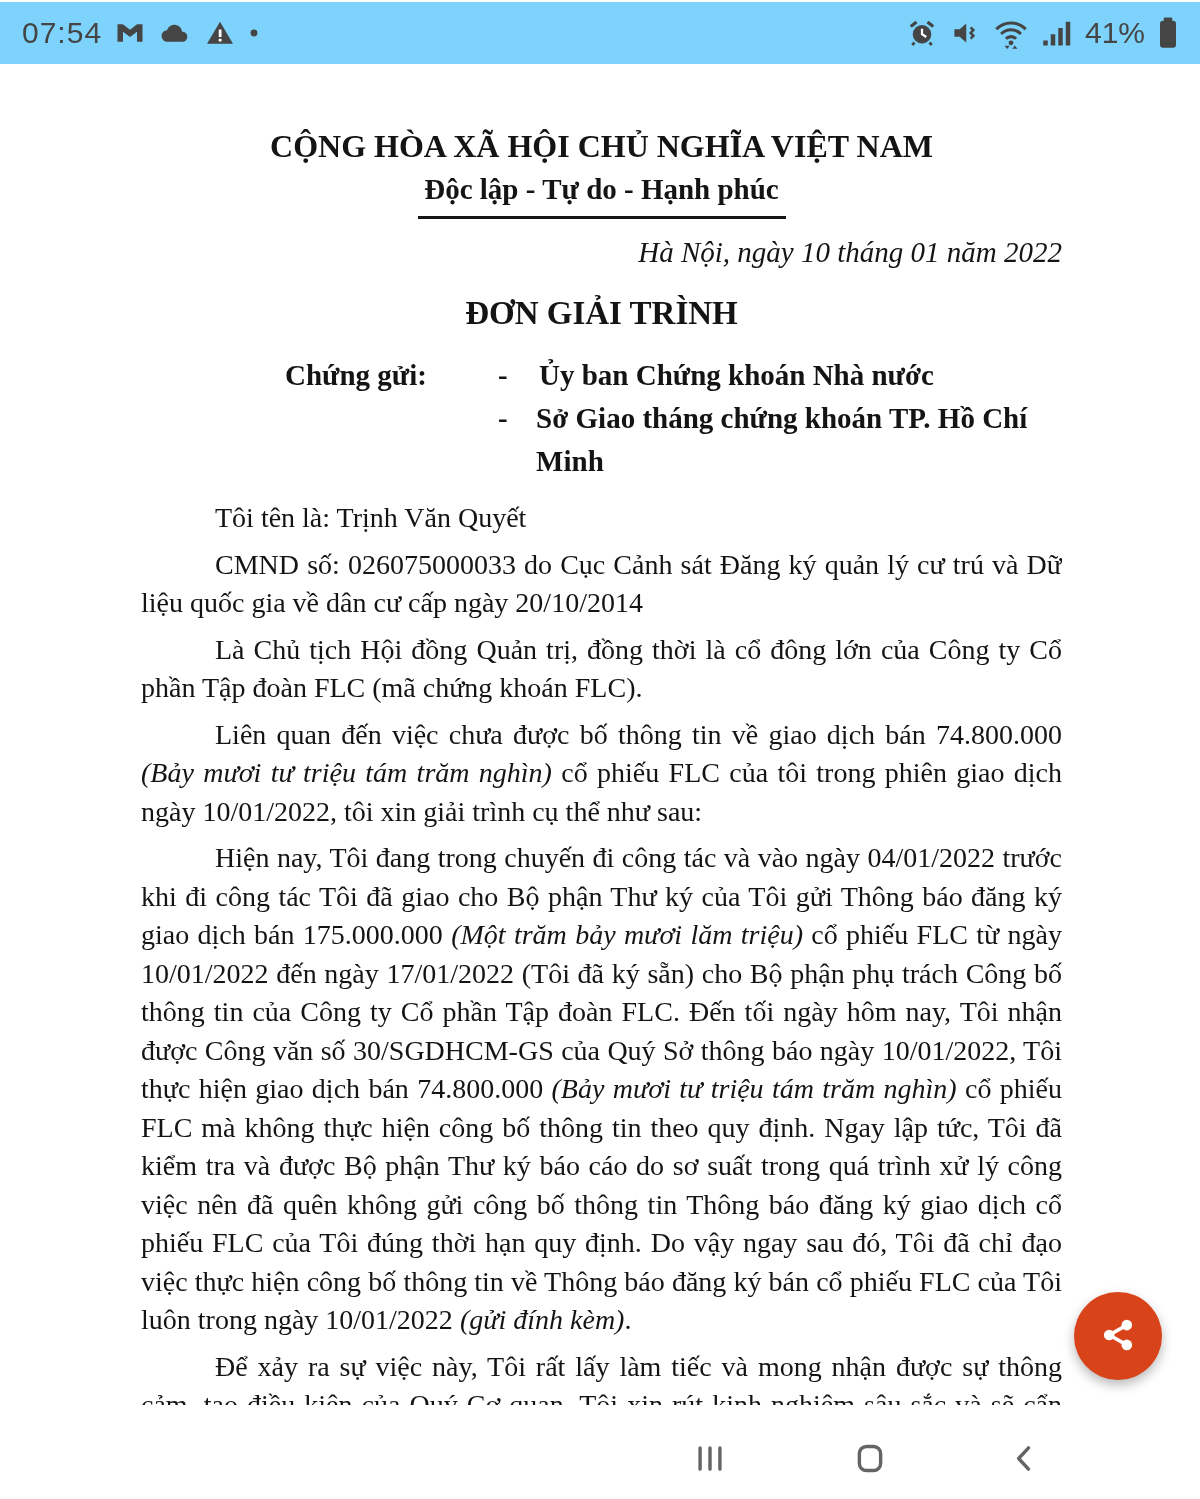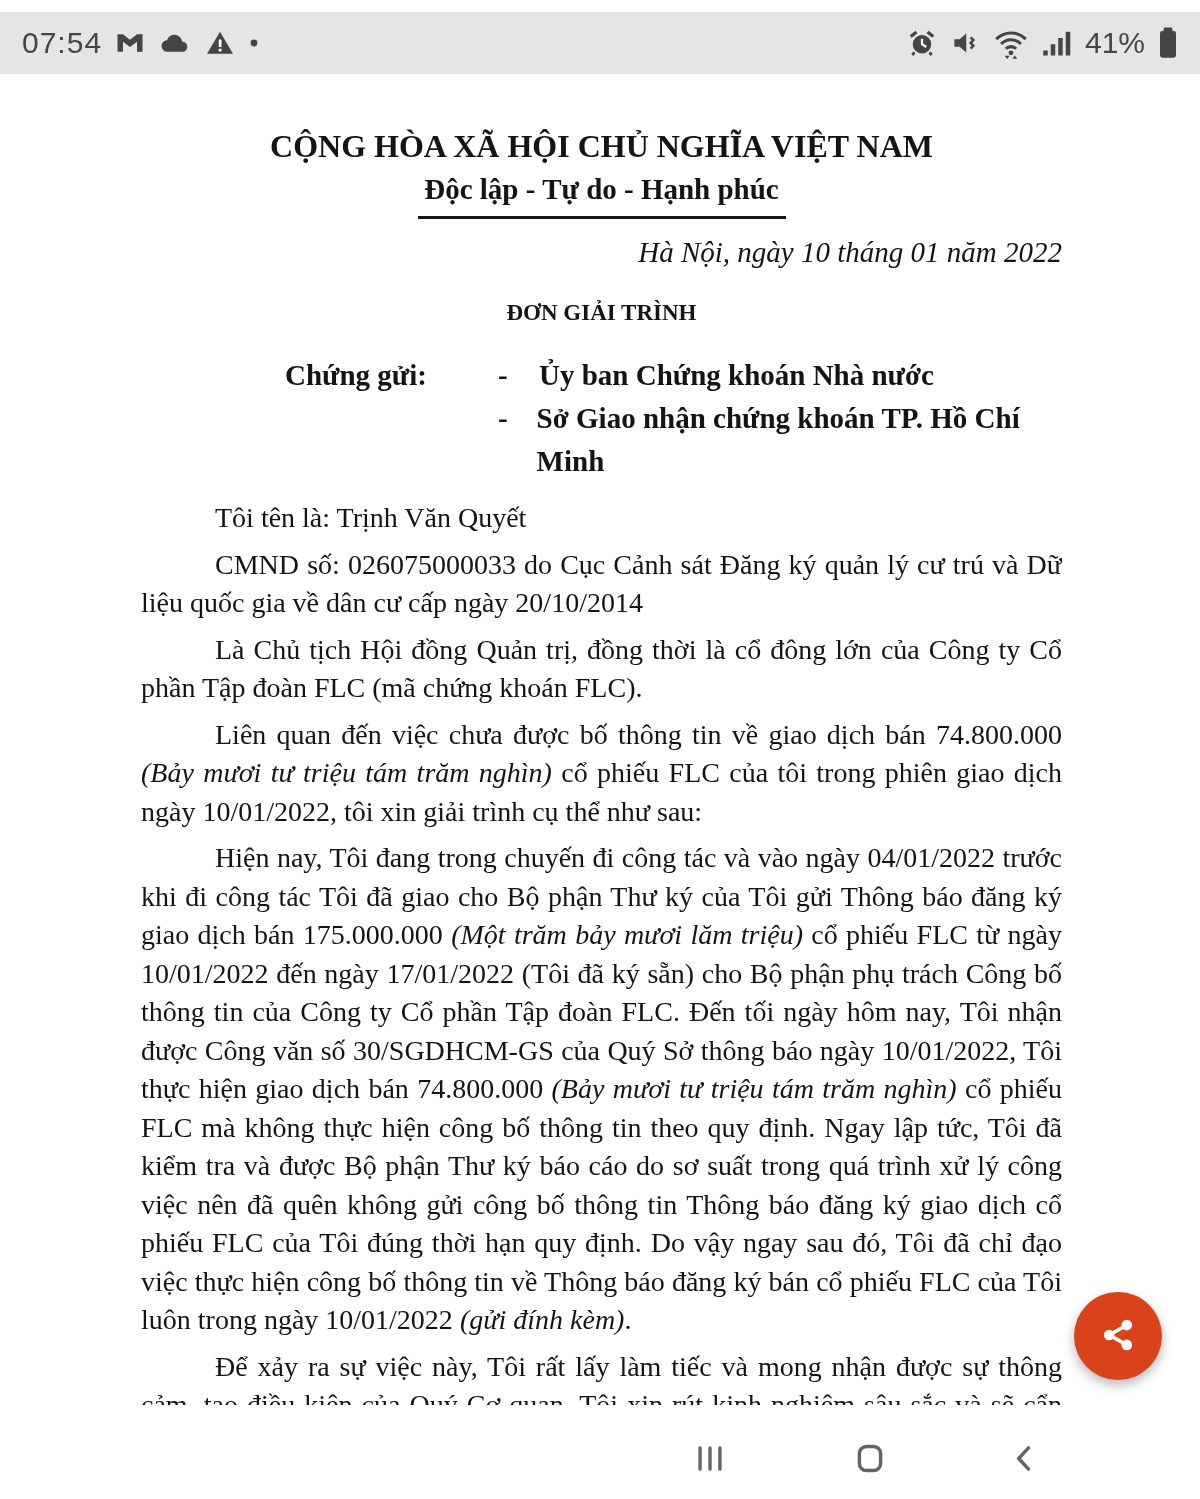--- a/index.html
+++ b/index.html
@@ -5,41 +5,41 @@
   * { margin:0; padding:0; box-sizing:border-box; }
   html,body { background:#e9e9e9; }
   .phone {
     position:relative; width:1200px; height:1499px;
     background:#ffffff; overflow:hidden; margin:0 auto;
     font-family:"Liberation Serif", serif; color:#141414;
   }
 
   
   .status-bar {
-    position:absolute; top:12px; left:0; right:0; height:62px;
+    position:absolute; top:2px; left:0; right:0; height:62px;
     display:flex; align-items:center; justify-content:space-between;
     padding:0 22px; font-family:"Liberation Sans", sans-serif;
-    color:#454545; background:#e5e5e5;
+    color:#454545; background:#7dd3fc;
   }
   .sb-left, .sb-right { display:flex; align-items:center; gap:13px; }
   .sb-time { font-size:30px; letter-spacing:1px; }
   .sb-batt-pct { font-size:30px; }
   .sb-icon { display:flex; align-items:center; }
   .sb-icon svg { display:block; }
 
   
   .doc {
     position:absolute; top:46px; left:141px; width:921px; height:1359px;
     overflow:hidden;
   }
   .doc-h1 { margin-top:80px; text-align:center; font-weight:bold; font-size:32px; line-height:40px; }
   .doc-h2 { margin-top:3px;  text-align:center; font-weight:bold; font-size:29px; line-height:40px; }
   .doc-rule { width:368px; margin:7px auto 0; border-top:3.5px solid #161616; }
   .doc-date { margin-top:15px; text-align:right; font-style:italic; font-size:29px; line-height:36px; }
-  .doc-title { margin-top:23px; text-align:center; font-weight:bold; font-size:23px; line-height:40px; }
+  .doc-title { margin-top:23px; text-align:center; font-weight:bold; font-size:33px; line-height:40px; }
 
   .kinh-gui { margin-top:21px; display:flex; font-weight:bold; font-size:29px; line-height:43px; }
   .kg-label { margin-left:144px; white-space:nowrap; }
   .kg-items { margin-left:71px; }
   .kg-row { display:flex; }
   .kg-dash { width:41px; }
 
   .para {
     margin-top:8px; font-size:28px; line-height:38.5px;
     text-align:justify; text-indent:74px;
@@ -150,21 +150,21 @@
 
     <div class="kinh-gui">
       <div class="kg-label">Chứng gửi:</div>
       <div class="kg-items">
         <div class="kg-row">
           <span class="kg-dash">-</span>
           <span>Ủy ban Chứng khoán Nhà nước</span>
         </div>
         <div class="kg-row">
           <span class="kg-dash">-</span>
-          <span>Sở Giao nhận chứng khoán TP. Hồ Chí Minh</span>
+          <span>Sở Giao tháng chứng khoán TP. Hồ Chí Minh</span>
         </div>
       </div>
     </div>
 
     <p class="para first"><span>Tôi tên là: Trịnh Văn Quyết</span></p>
     <p class="para"><span>CMND số: 026075000033 do Cục Cảnh sát Đăng ký quản lý cư trú và Dữ liệu quốc gia về dân cư cấp ngày 20/10/2014</span></p>
     <p class="para"><span>Là Chủ tịch Hội đồng Quản trị, đồng thời là cổ đông lớn của Công ty Cổ phần Tập đoàn FLC (mã chứng khoán FLC).</span></p>
     <p class="para"><span>Liên quan đến việc chưa được bố thông tin về giao dịch bán 74.800.000 </span><span class="it">(Bảy mươi tư triệu tám trăm nghìn)</span><span> cổ phiếu FLC của tôi trong phiên giao dịch ngày 10/01/2022, tôi xin giải trình cụ thể như sau:</span></p>
     <p class="para"><span>Hiện nay, Tôi đang trong chuyến đi công tác và vào ngày 04/01/2022 trước khi đi công tác Tôi đã giao cho Bộ phận Thư ký của Tôi gửi Thông báo đăng ký giao dịch bán 175.000.000 </span><span class="it">(Một trăm bảy mươi lăm triệu)</span><span> cổ phiếu FLC từ ngày 10/01/2022 đến ngày 17/01/2022 (Tôi đã ký sẵn) cho Bộ phận phụ trách Công bố thông tin của Công ty Cổ phần Tập đoàn FLC. Đến tối ngày hôm nay, Tôi nhận được Công văn số 30/SGDHCM-GS của Quý Sở thông báo ngày 10/01/2022, Tôi thực hiện giao dịch bán 74.800.000 </span><span class="it">(Bảy mươi tư triệu tám trăm nghìn)</span><span> cổ phiếu FLC mà không thực hiện công bố thông tin theo quy định. Ngay lập tức, Tôi đã kiểm tra và được Bộ phận Thư ký báo cáo do sơ suất trong quá trình xử lý công việc nên đã quên không gửi công bố thông tin Thông báo đăng ký giao dịch cổ phiếu FLC của Tôi đúng thời hạn quy định. Do vậy ngay sau đó, Tôi đã chỉ đạo việc thực hiện công bố thông tin về Thông báo đăng ký bán cổ phiếu FLC của Tôi luôn trong ngày 10/01/2022 </span><span class="it">(gửi đính kèm)</span><span>.</span></p>
     <p class="para"><span>Để xảy ra sự việc này, Tôi rất lấy làm tiếc và mong nhận được sự thông cảm, tạo điều kiện của Quý Cơ quan. Tôi xin rút kinh nghiệm sâu sắc và sẽ cẩn trọng hơn để không xảy ra những sự việc tương tự.</span></p>

